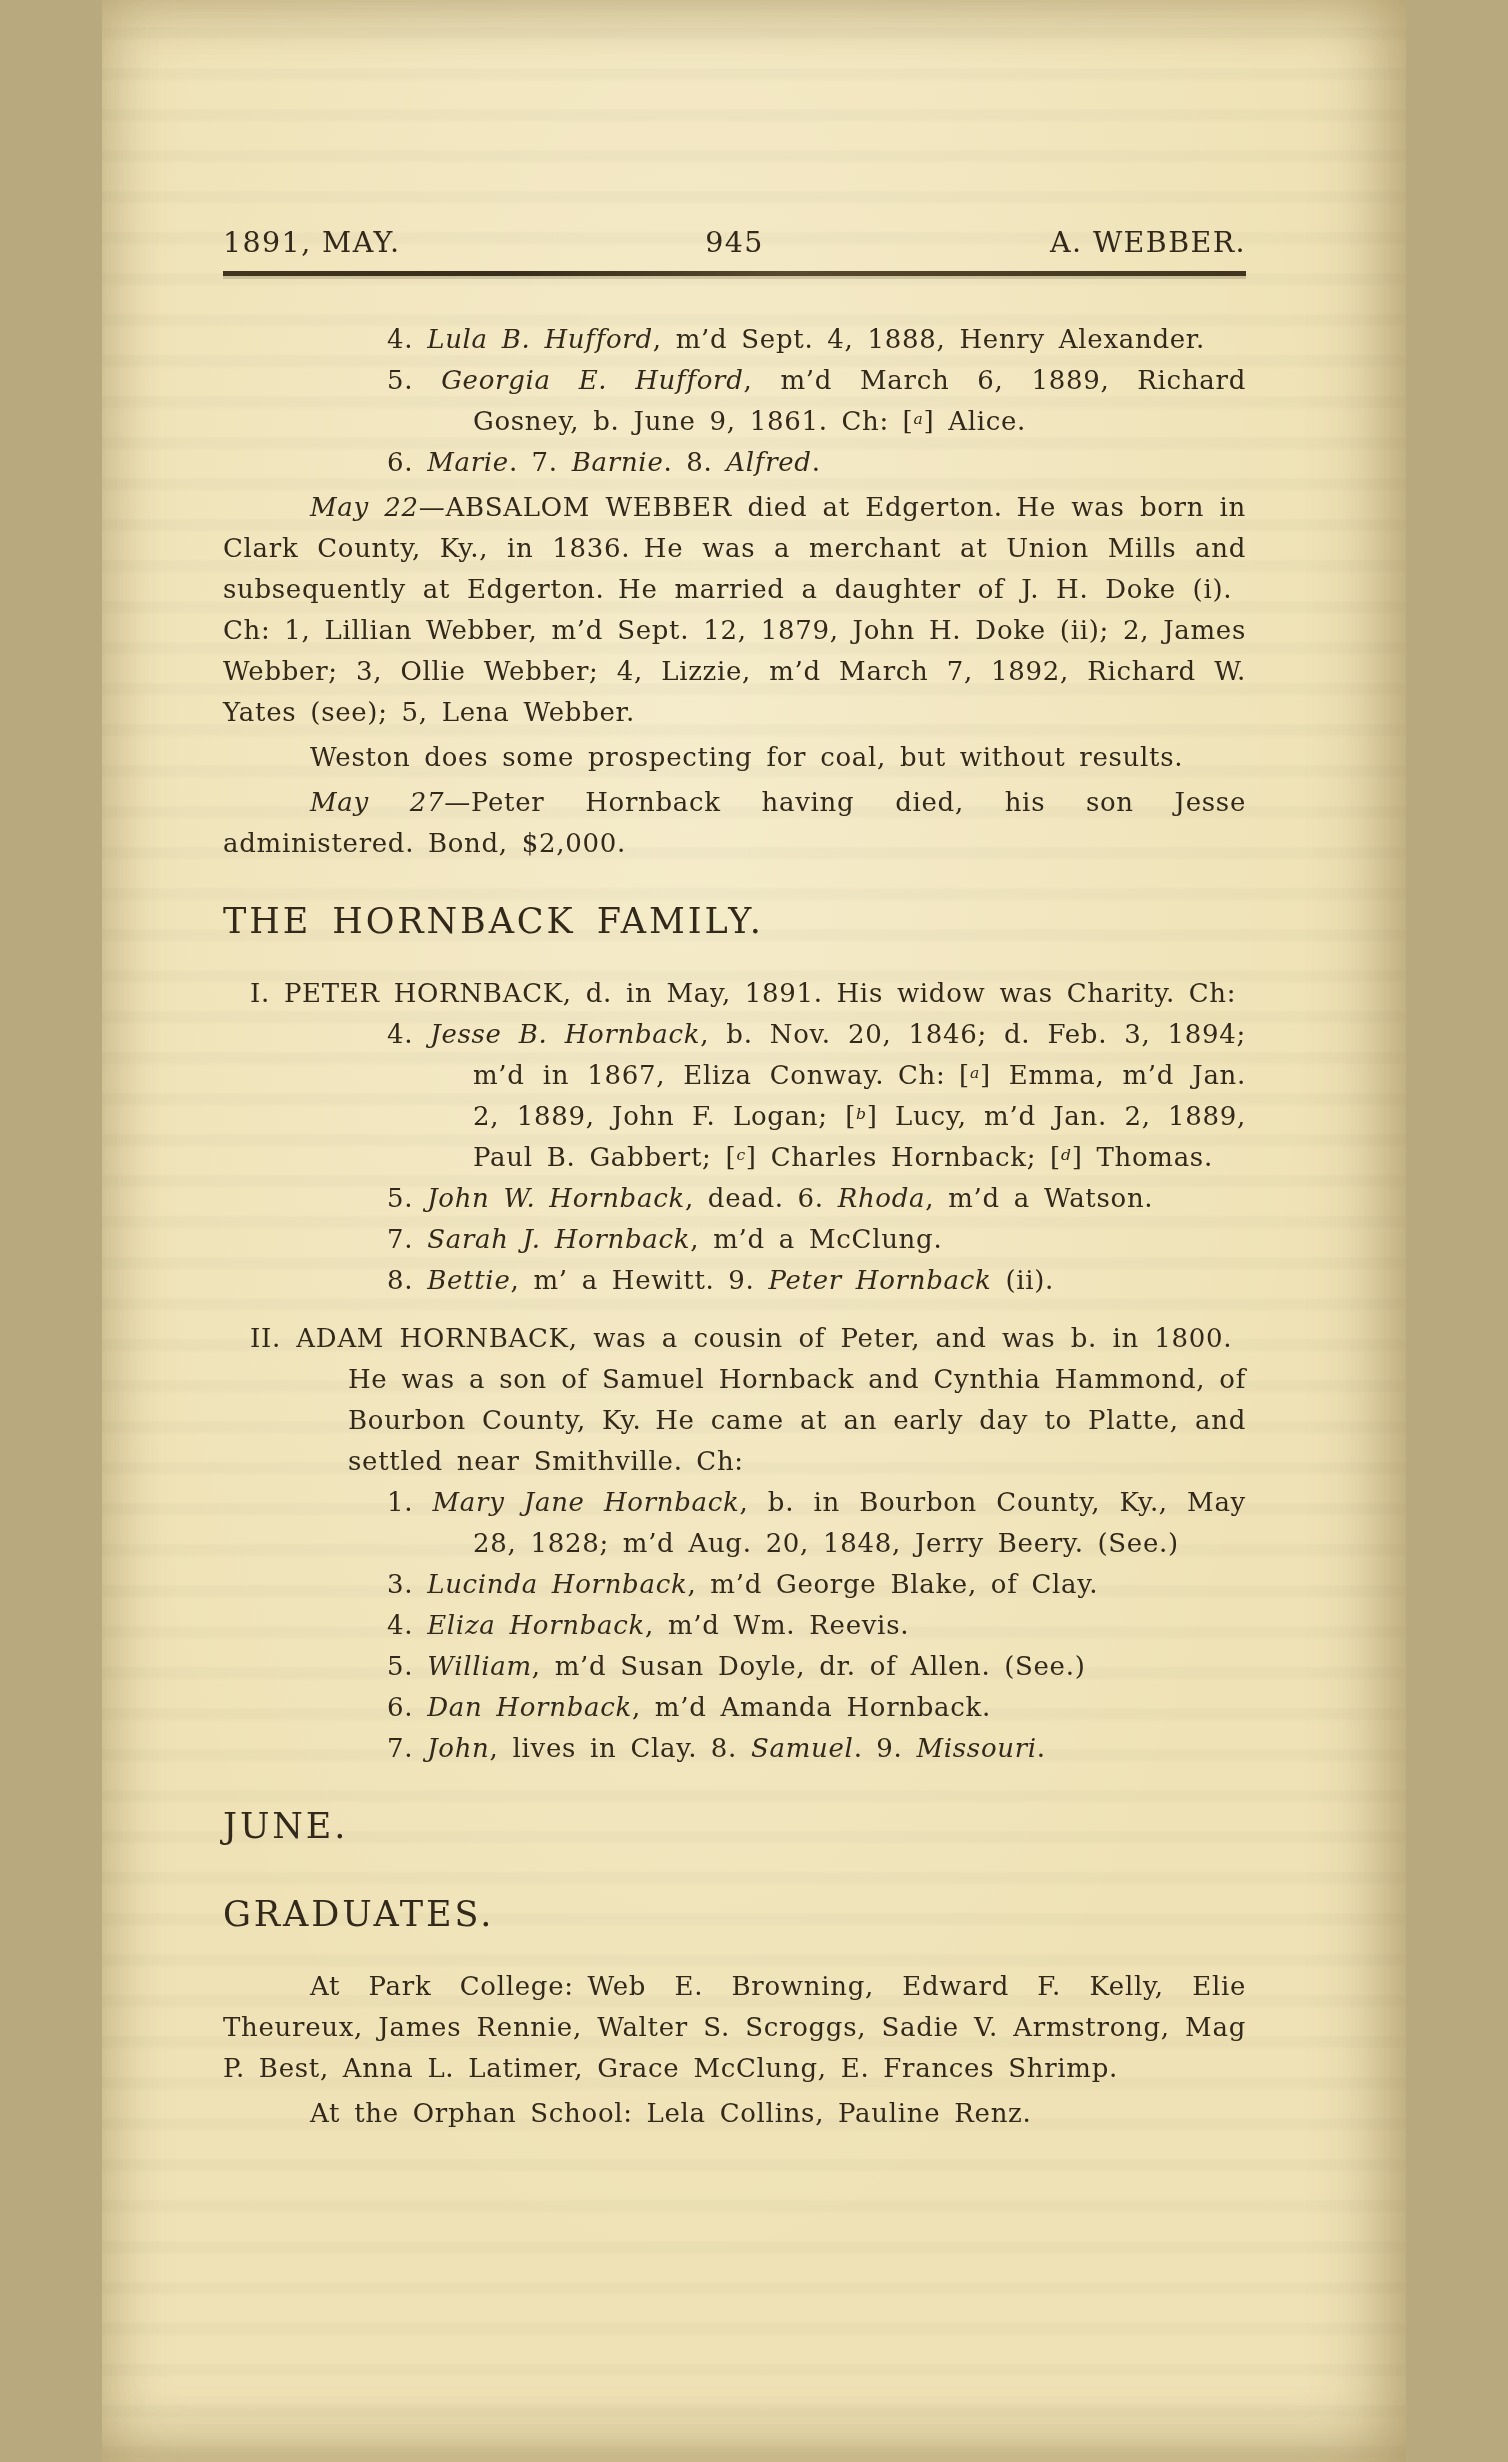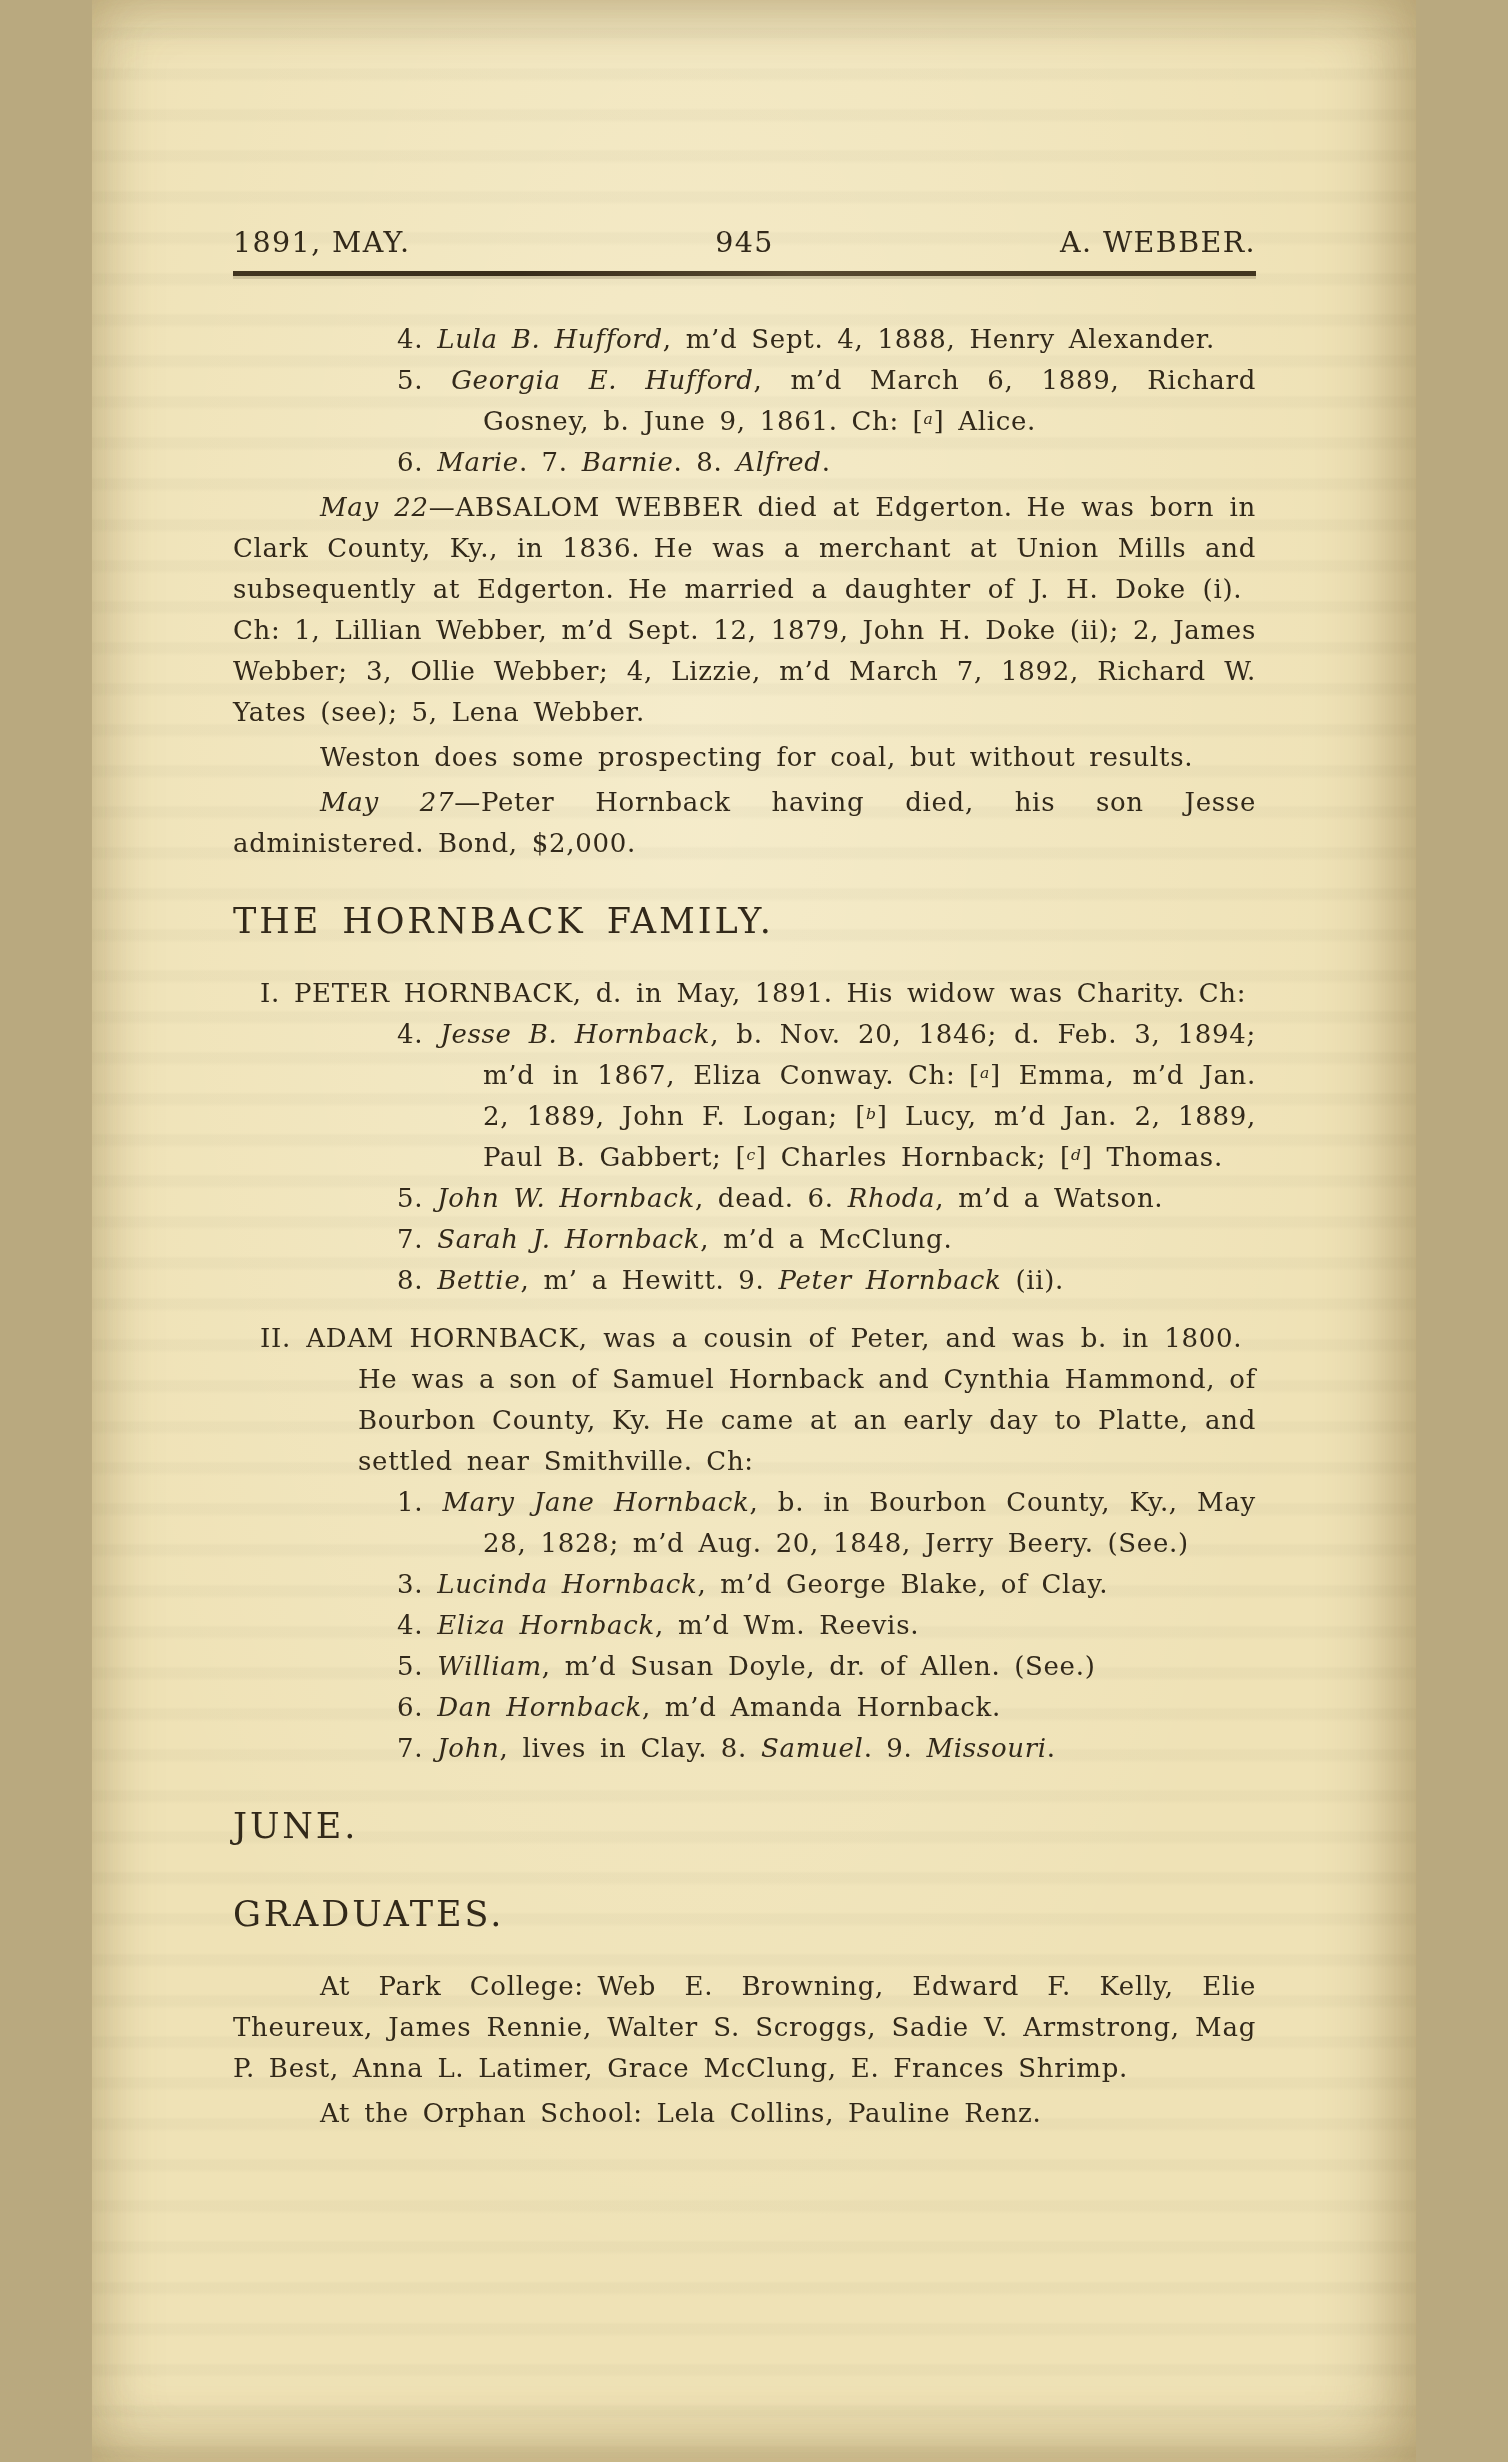--- a/index.html
+++ b/index.html
@@ -12,21 +12,20 @@
   .page{
     position:relative;
     width:1304px;height:2462px;
     margin:0 auto;
     overflow:hidden;
     font-family:"DejaVu Serif","Liberation Serif",serif;
     color:var(--ink);
     background:
       radial-gradient(ellipse at 45% 30%, rgba(255,252,238,0.38), rgba(255,252,238,0) 65%),
       var(--paper);
-    padding-left: 20px;
   }
   .page::after{
     content:"";position:absolute;inset:0;pointer-events:none;
     box-shadow:
       inset -34px 0 64px rgba(125,100,50,0.30),
       inset 21.4px 0 57px rgba(125,100,50,0.13),
       inset 0 -28.5px 57px rgba(125,100,50,0.17),
       inset 0 20px 50px rgba(125,100,50,0.10);
   }
   .ghost{

